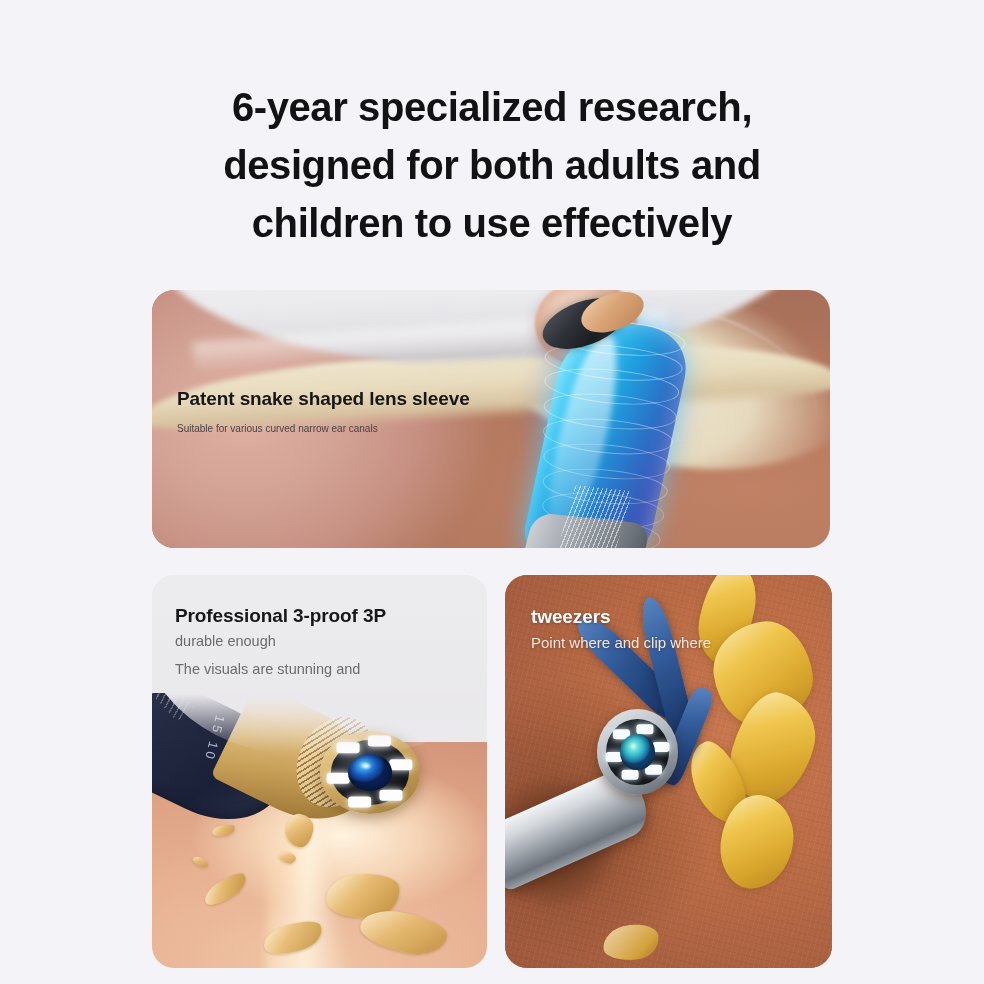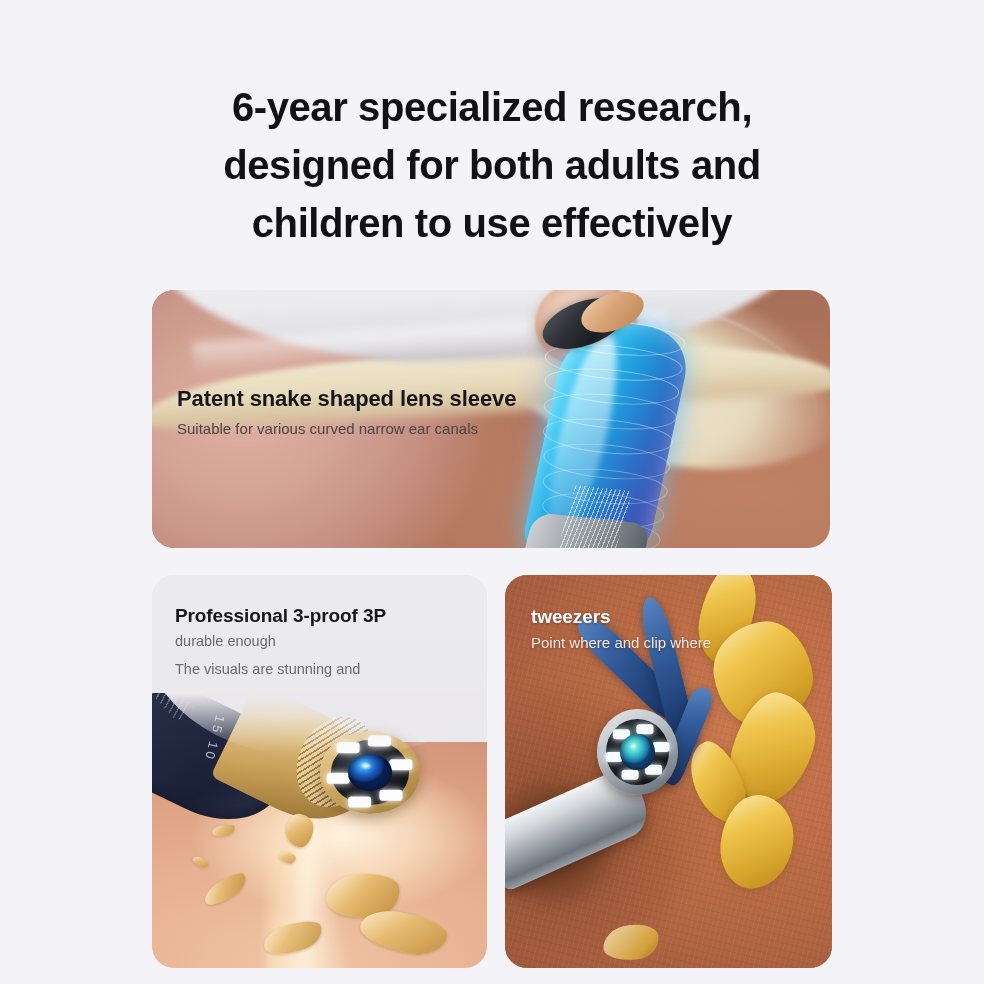--- a/index.html
+++ b/index.html
@@ -355,22 +355,22 @@
 
   
   .card-text { position:absolute; z-index:6; }
   .card-title {
     font-weight:700;
     letter-spacing:-0.1px;
   }
   .card-sub { font-weight:400; }
 
   #hero-text { left:25px; top:96px; }
-  #hero-text .card-title { font-size:22px; color:#17171a; line-height:26px; }
-  #hero-text .card-sub   { font-size:15px; color:#4a4347; line-height:24px; margin-top:5px; }
+  #hero-text .card-title { font-size:19px; color:#17171a; line-height:26px; }
+  #hero-text .card-sub   { font-size:10px; color:#4a4347; line-height:24px; margin-top:5px; }
 
   #endo-text { left:23px; top:26px; right:14px; }
   #endo-text .card-title { font-size:19px; color:#17171a; line-height:30px; }
   #endo-text .card-sub   { font-size:14.5px; color:#6d6a70; line-height:21px; margin-top:7px; }
 
   #tw-text { left:26px; top:26px; right:14px; }
   #tw-text .card-title { font-size:19px; color:#ffffff; line-height:31px; text-shadow:0 1px 3px rgba(70,30,10,.45); }
   #tw-text .card-sub   { font-size:15px; color:#f2e7e0; line-height:22px; margin-top:0; text-shadow:0 1px 3px rgba(70,30,10,.45); }
 </style>
 </head>

